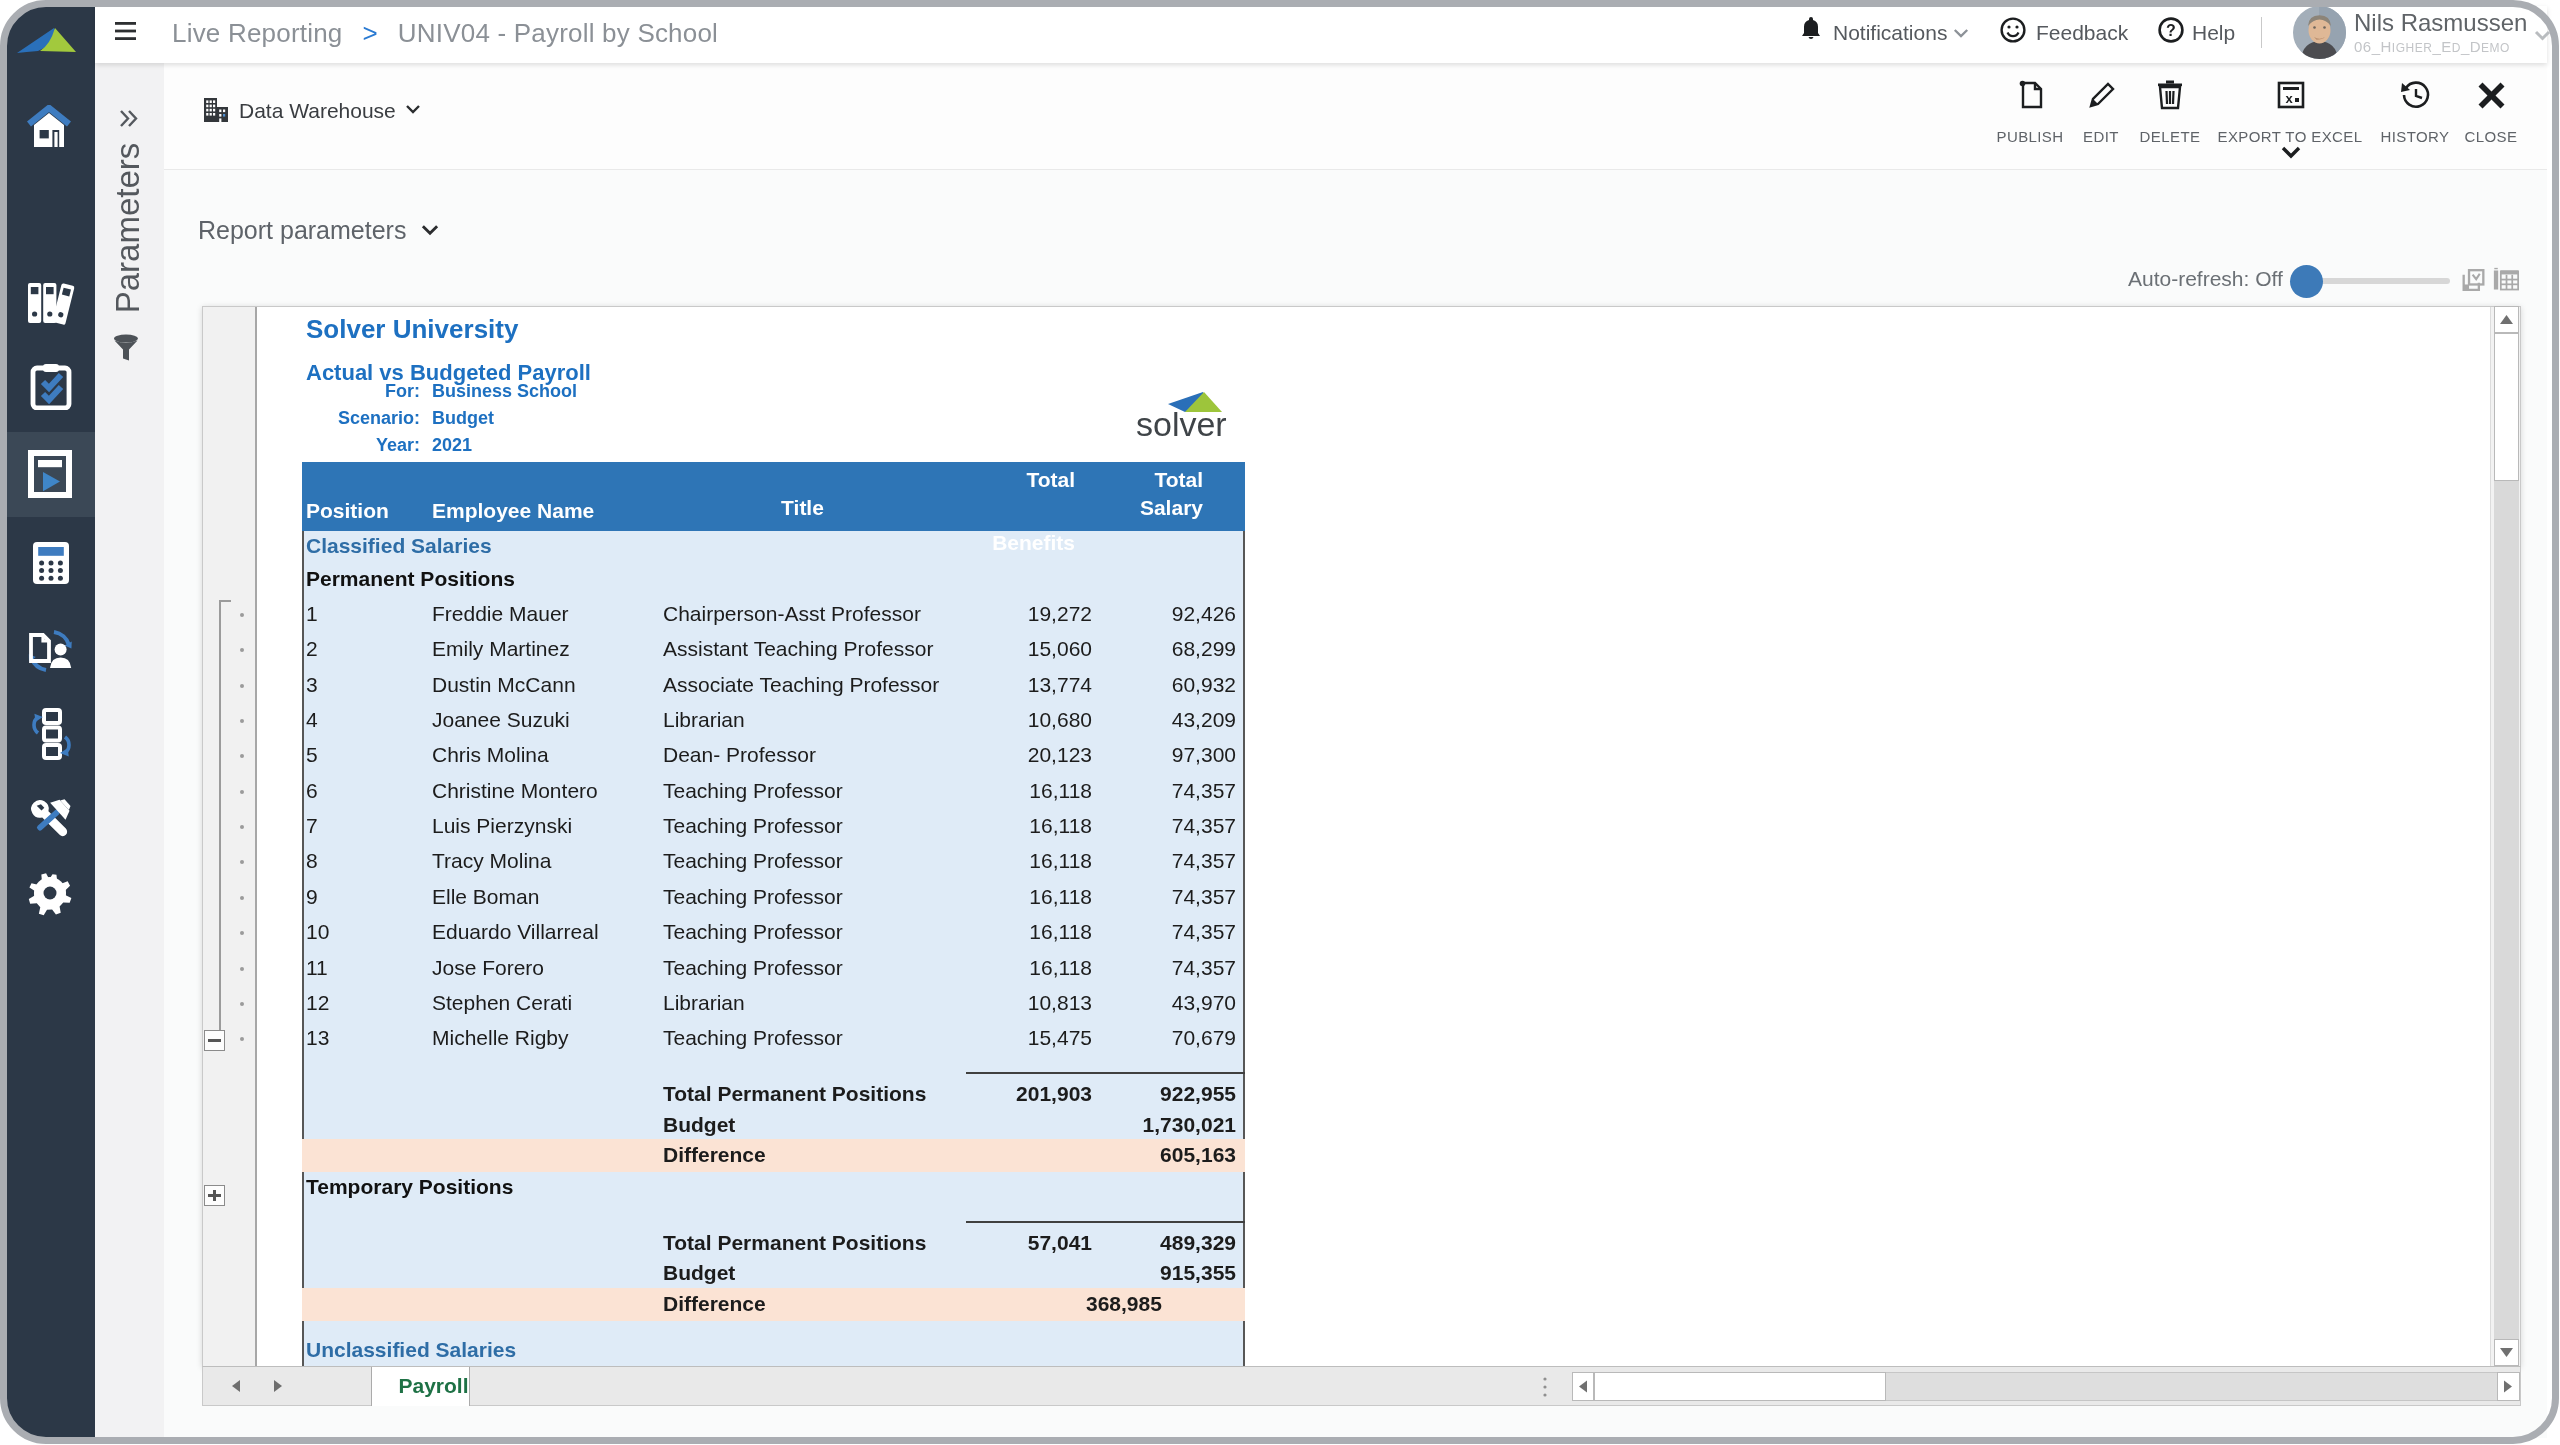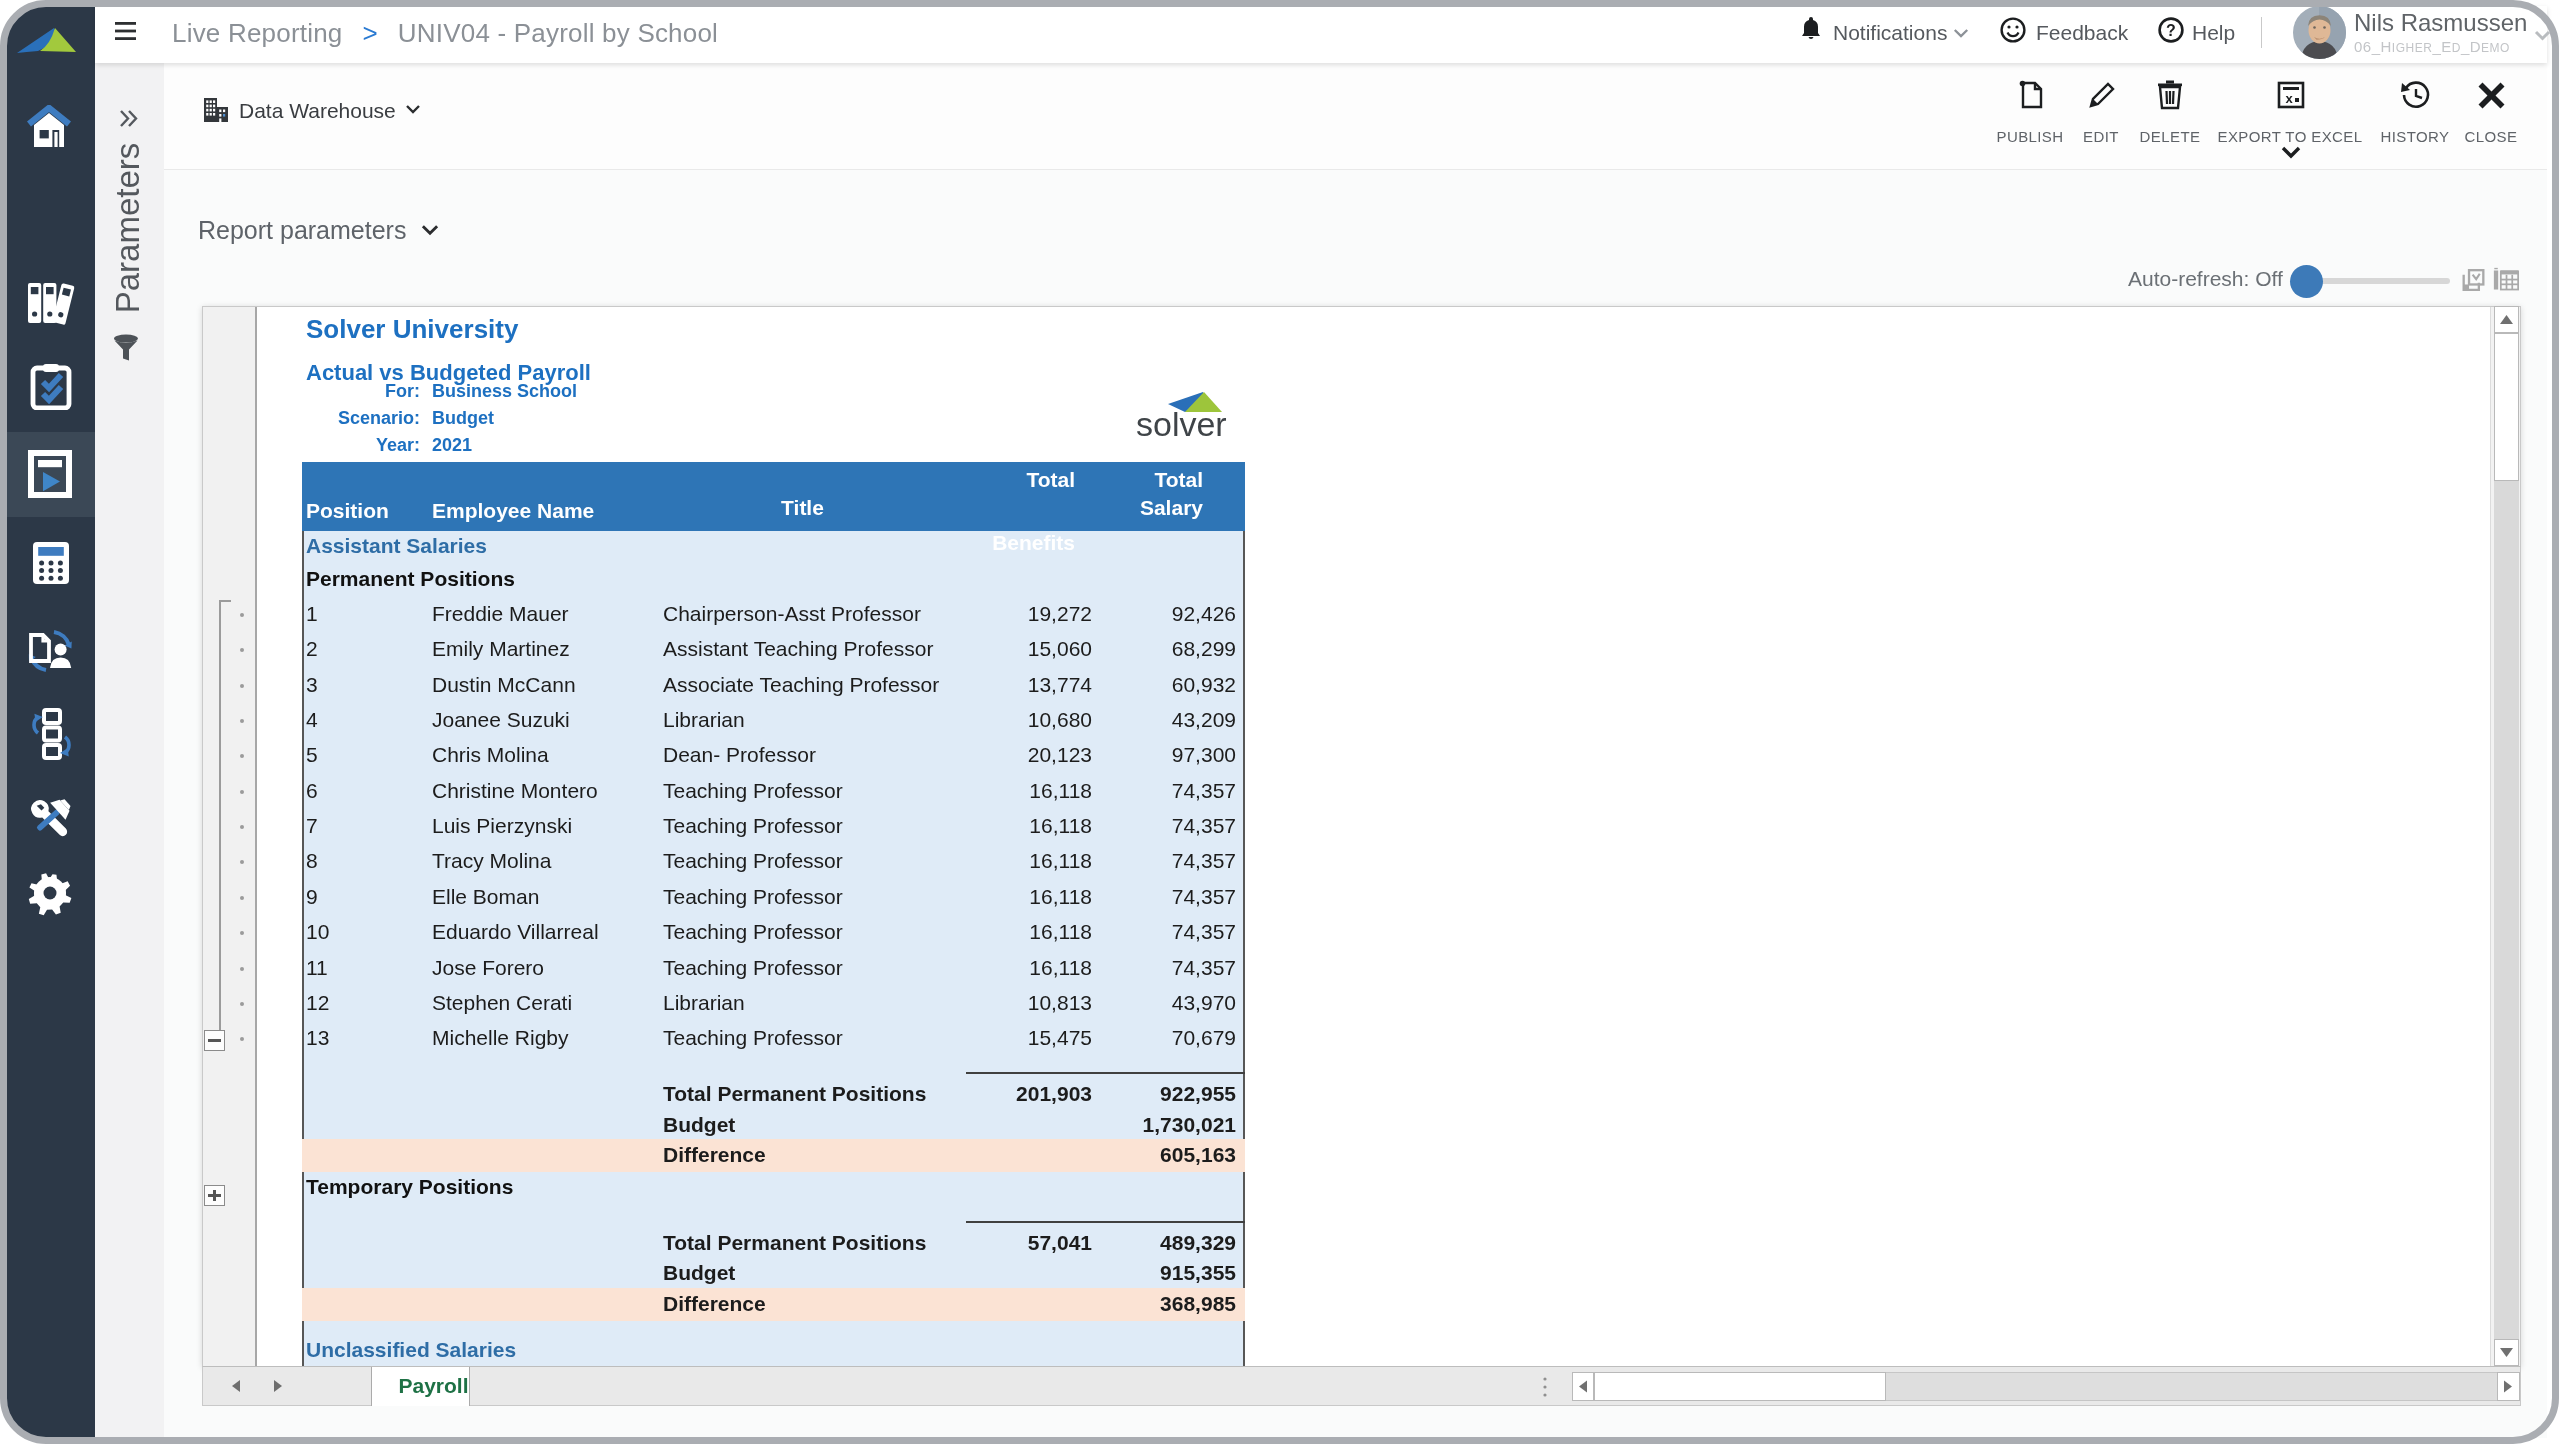--- a/index.html
+++ b/index.html
@@ -324,21 +324,21 @@
 <div class="abs xlb" style="left:306px; top:499px; font-size:21px; color:#fff; z-index:11;">Position</div>
 <div class="abs xlb" style="left:432px; top:499px; font-size:21px; color:#fff; z-index:11;">Employee Name</div>
 <div class="abs xlb" style="left:660px; top:496px; width:285px; font-size:21px; color:#fff; text-align:center; z-index:11;">Title</div>
 <div class="abs xlb" style="left:940px; top:496px; width:135px; font-size:21px; color:#fff; text-align:right; z-index:11;margin-top:35px;">Benefits</div>
 <div class="abs xlb" style="left:1070px; top:496px; width:133px; font-size:21px; color:#fff; text-align:right; z-index:11;">Salary</div>
 
 <div class="abs" style="left:302px; top:531px; width:943px; height:835px; background:#dfebf7; border-left:2px solid #575757; border-right:2px solid #575757; z-index:9;"></div>
 <div class="abs" style="left:302px; top:1139px; width:943px; height:33px; background:#fbe3d4; z-index:10;"></div>
 <div class="abs" style="left:302px; top:1288px; width:943px; height:33px; background:#fbe3d4; z-index:10;"></div>
 
-<div class="abs xl xlb" style="left:306px; top:534px; color:#2e6da6;">Assistant Salaries</div>
+<div class="abs xl xlb" style="left:306px; top:534px; color:#2e6da6;">Classified Salaries</div>
 <div class="abs xl xlb" style="left:306px; top:567px; color:#111;">Permanent Positions</div>
 <div class="abs xl xlb" style="left:306px; top:1175px; color:#111;">Temporary Positions</div>
 <div class="abs xl xlb" style="left:306px; top:1338px; color:#2e6da6;">Unclassified Salaries</div>
 
 <div id="rows">
     <div class="abs xl" style="left:306px; top:602px;">1</div>
     <div class="abs xl" style="left:432px; top:602px;">Freddie Mauer</div>
     <div class="abs xl" style="left:663px; top:602px;">Chairperson-Asst Professor</div>
     <div class="abs xl" style="left:952px; top:602px; width:140px; text-align:right;">19,272</div>
     <div class="abs xl" style="left:1086px; top:602px; width:150px; text-align:right;">92,426</div>
@@ -426,21 +426,21 @@
 <div class="abs xl xlb" style="left:663px; top:1113px;">Budget</div>
 <div class="abs xl xlb" style="left:1086px; top:1113px; width:150px; text-align:right;">1,730,021</div>
 <div class="abs xl xlb" style="left:663px; top:1143px;">Difference</div>
 <div class="abs xl xlb" style="left:1086px; top:1143px; width:150px; text-align:right;">605,163</div>
 <div class="abs xl xlb" style="left:663px; top:1231px;">Total Permanent Positions</div>
 <div class="abs xl xlb" style="left:952px; top:1231px; width:140px; text-align:right;">57,041</div>
 <div class="abs xl xlb" style="left:1086px; top:1231px; width:150px; text-align:right;">489,329</div>
 <div class="abs xl xlb" style="left:663px; top:1261px;">Budget</div>
 <div class="abs xl xlb" style="left:1086px; top:1261px; width:150px; text-align:right;">915,355</div>
 <div class="abs xl xlb" style="left:663px; top:1292px;">Difference</div>
-<div class="abs xl xlb" style="left:1086px; top:1292px; width:150px; text-align:right;">368,985</div>
+<div class="abs xl xlb" style="left:1086px; top:1292px; width:150px; ">368,985</div>
 
 <div class="abs" style="left:2490px; top:307px; width:30px; height:1059px; background:#f2f2f2; border-left:1px solid #dcdcdc; z-index:10;"></div>
 <div class="abs sbx" style="left:2494px; top:306px; width:25px; height:27px;"></div>
 <svg class="abs" style="left:2499px; top:314px; z-index:12;" width="15" height="11" viewBox="0 0 15 11">
     <polygon points="7.5,1 14,10 1,10" fill="#707070"></polygon>
   </svg>
 <div class="abs" style="left:2494px; top:333px; width:25px; height:148px; background:#fff; border:1px solid #b9b9b9; z-index:11;"></div>
 <div class="abs" style="left:2494px; top:481px; width:25px; height:858px; background:#d9d9d9; z-index:10;"></div>
 <div class="abs sbx" style="left:2494px; top:1339px; width:25px; height:27px;"></div>
 <svg class="abs" style="left:2499px; top:1347px; z-index:12;" width="15" height="11" viewBox="0 0 15 11">

